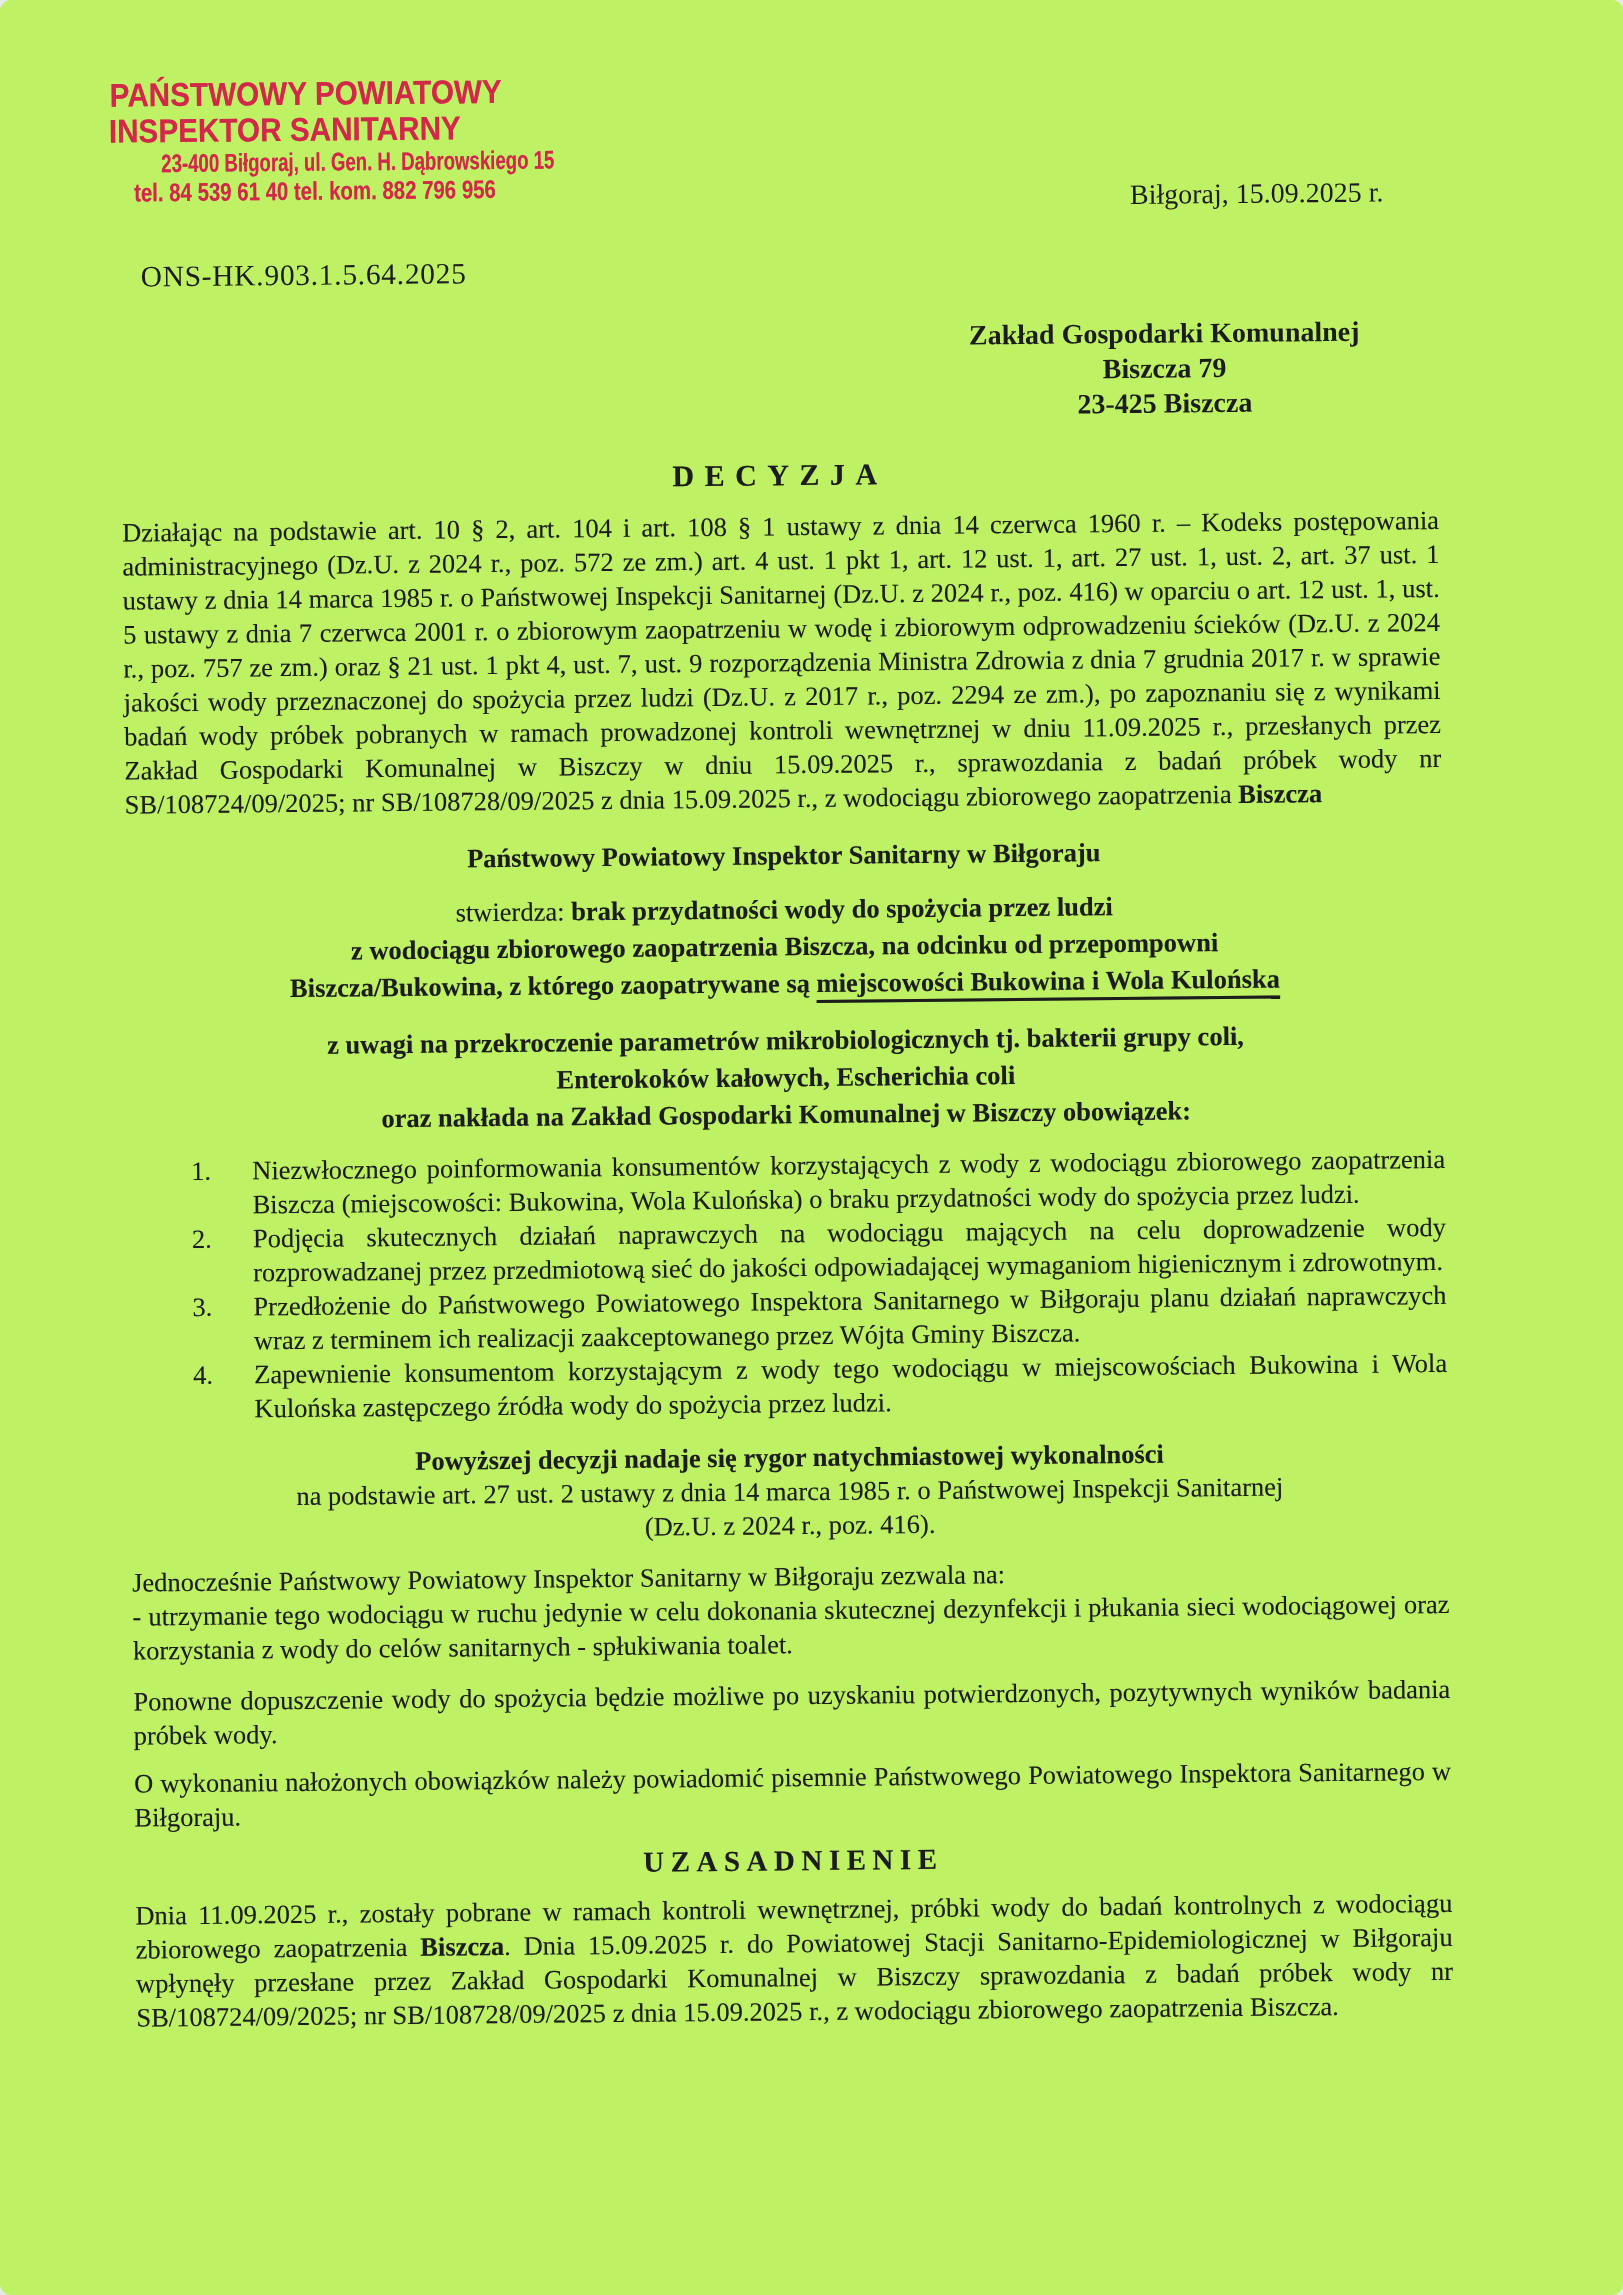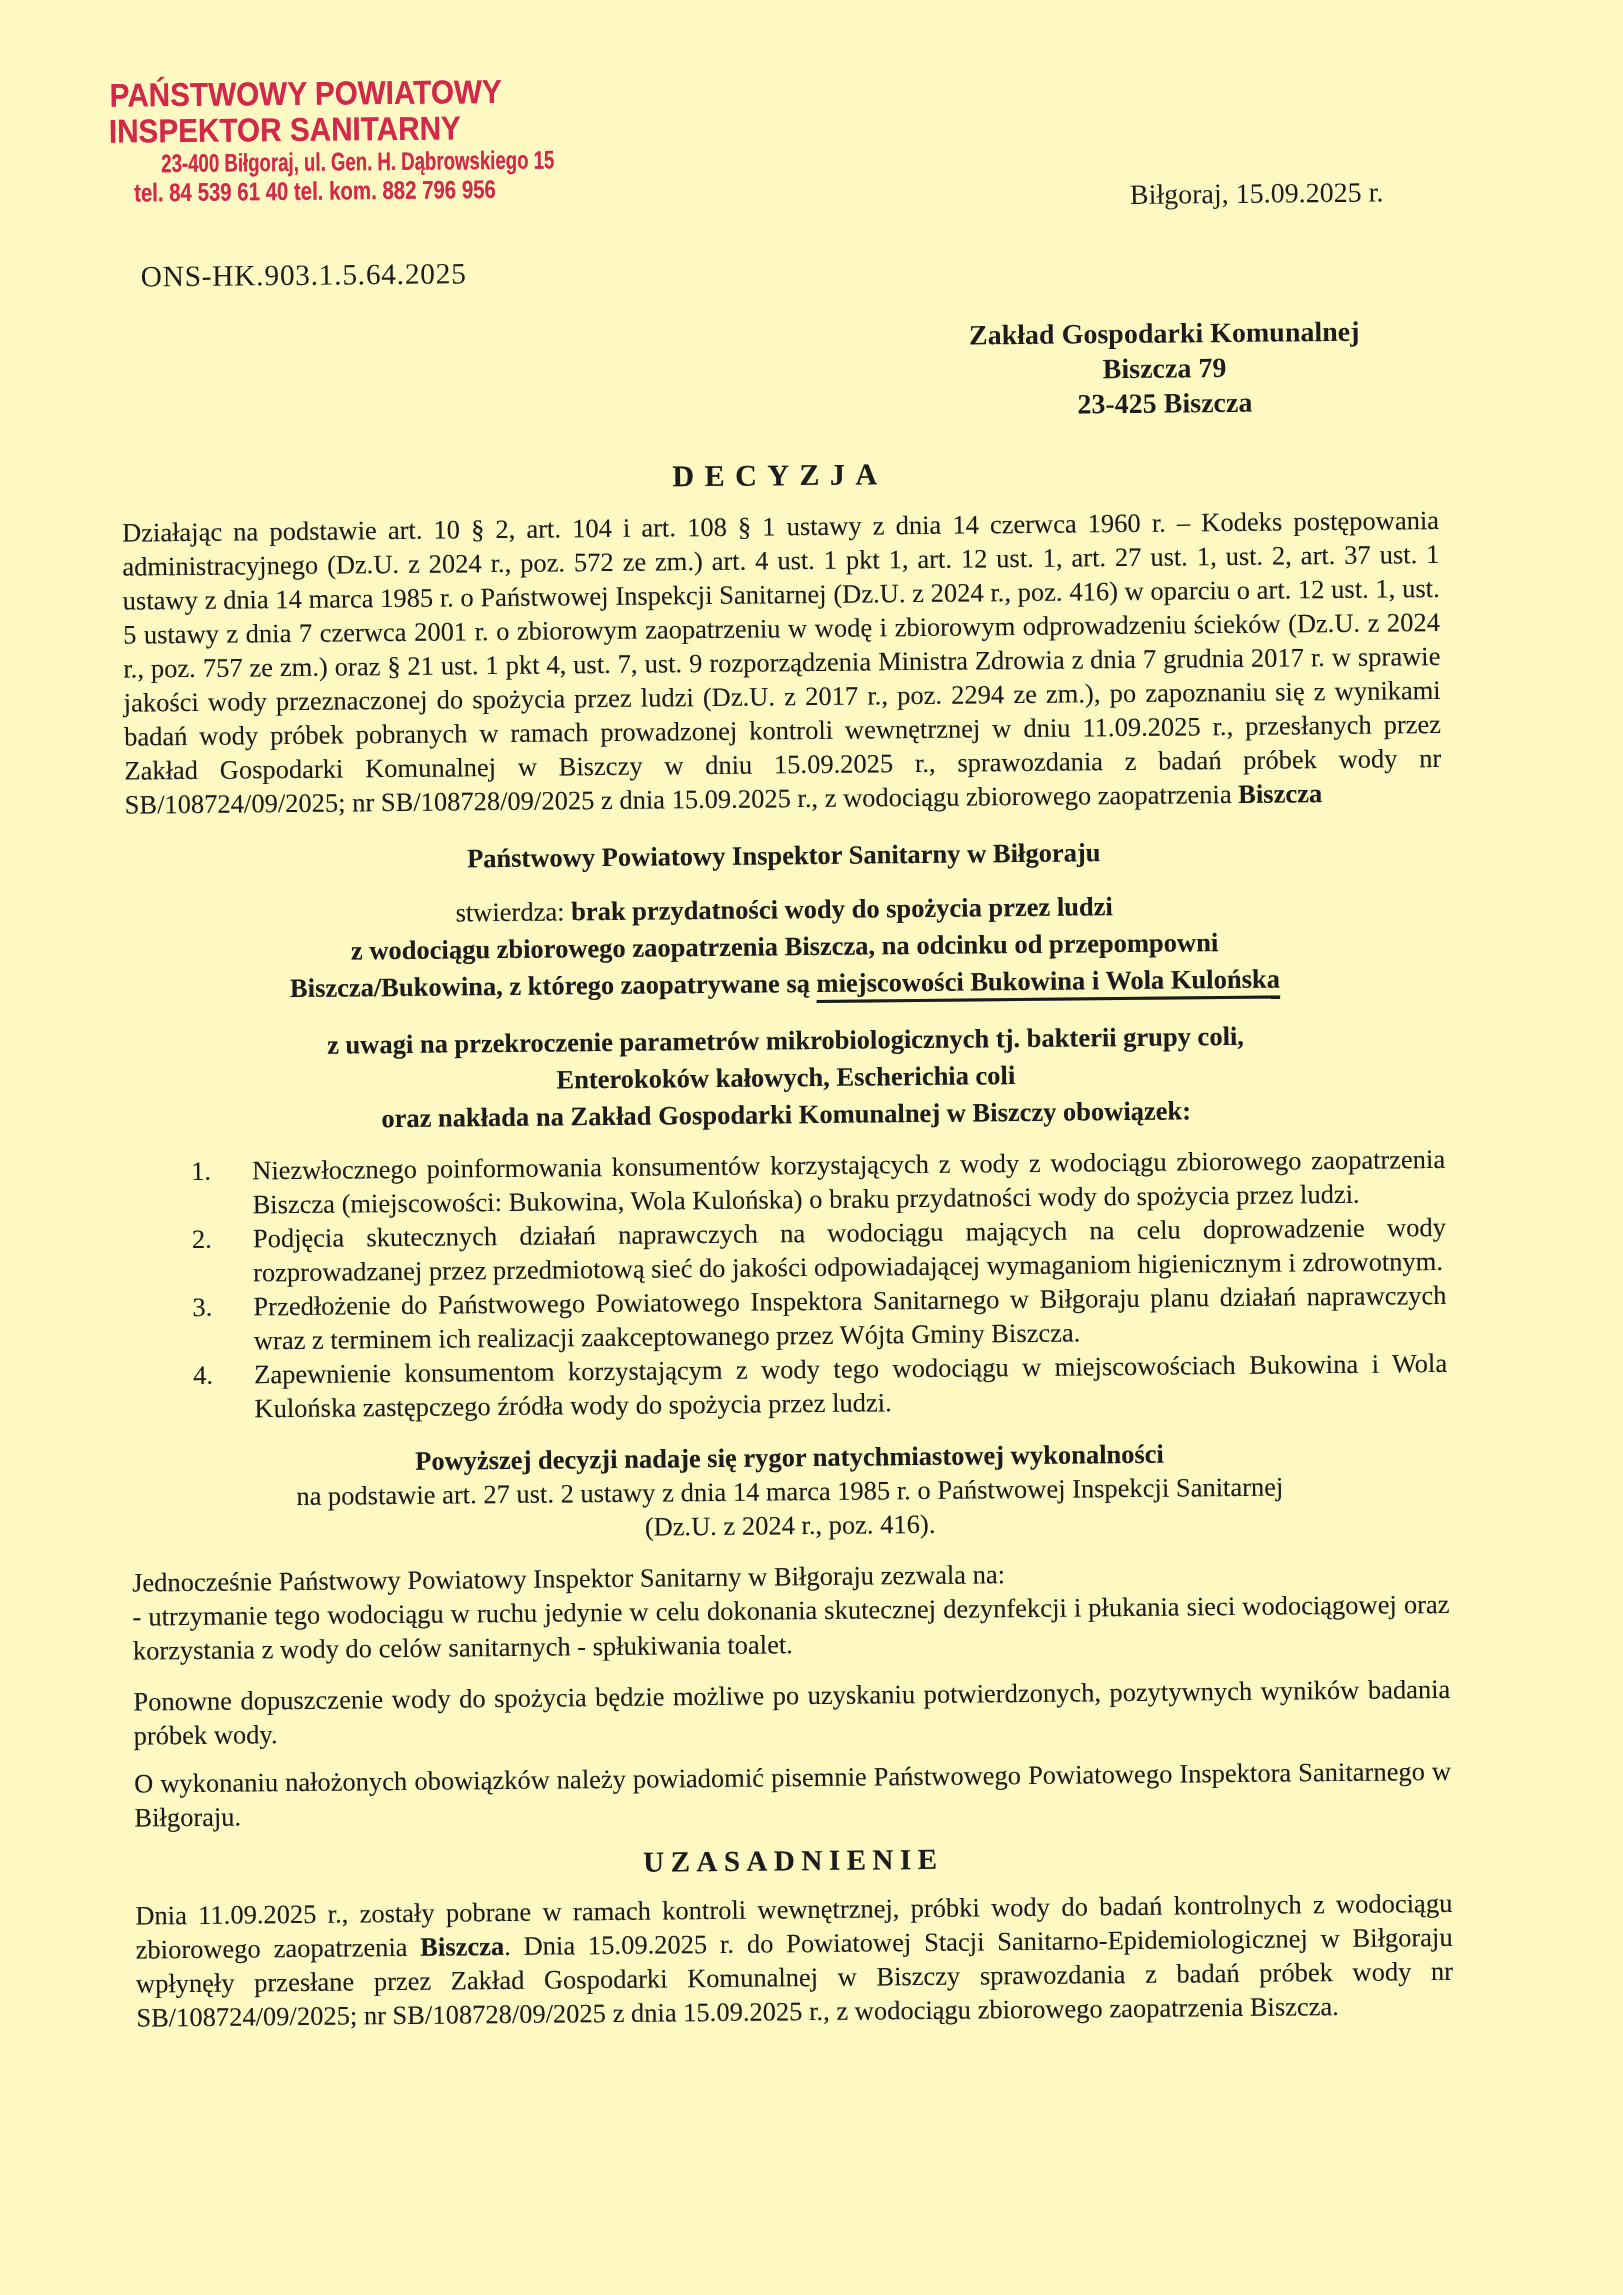--- a/index.html
+++ b/index.html
@@ -1,22 +1,23 @@
 <!DOCTYPE html>
 <html lang="pl" style="font-size:10.5px"><head>
 <meta charset="utf-8">
 <style>
   html,body{margin:0;padding:0;background:#e8e8e8;}
   .sheet{
     position:relative;
     width:1623px;height:2295px;
-    background:#fef9c3;
+    background:#bef264;
     overflow:hidden;
     font-family:"Liberation Serif","DejaVu Serif",serif;
     color:#1c1c1c;
+    border-radius:11px;
   }
   .tilt{
     position:absolute;left:0;top:0;width:1623px;height:2295px;
     transform:rotate(-0.55deg);
     transform-origin:812px 1145px;
   }
   
   .stamp{
     position:absolute;left:98px;top:71px;width:393px;
     text-align:center;

